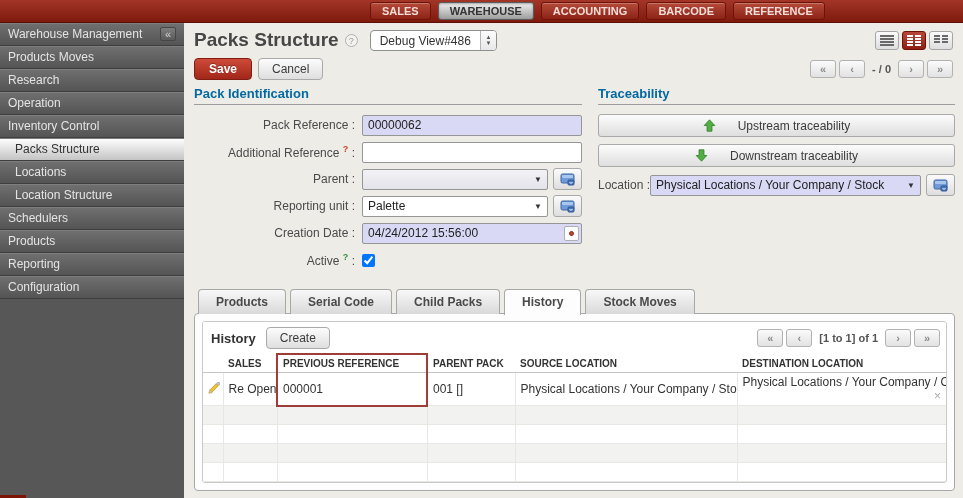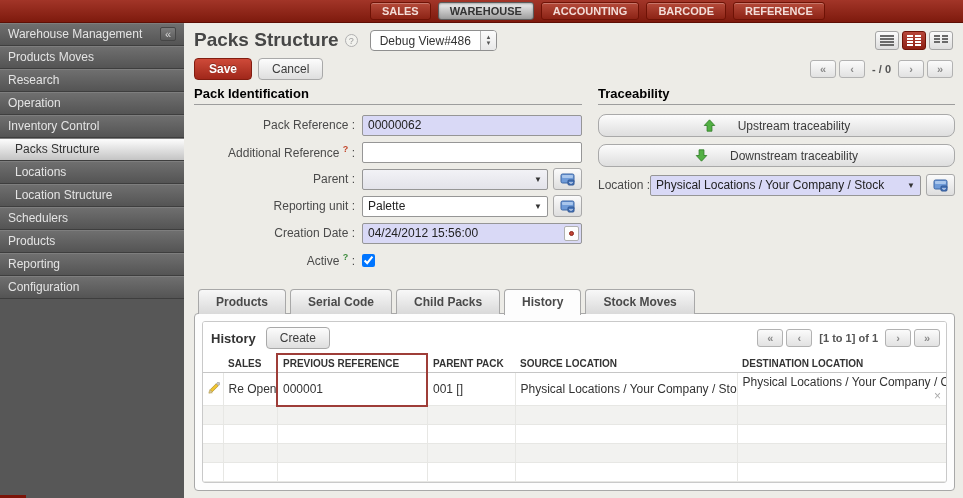--- a/index.html
+++ b/index.html
@@ -54,21 +54,21 @@
   .pager { margin-left:auto; display:flex; align-items:center; gap:3px; margin-right:2px; }
   .pager-btn { min-width:26px; height:18px; border:1px solid #b2b2b2; border-radius:3px; cursor:pointer;
                background:linear-gradient(#fbfbfb,#e2e2e2); color:#8a8a8a; font-size:11px; font-weight:bold;
                display:flex; align-items:center; justify-content:center; line-height:1; }
   .pager-text { font-size:11px; color:#555; padding:0 4px; font-weight:bold; }
 
   
   .form-area { display:flex; margin-top:6px; }
   .col-left { width:388px; }
   .col-right { flex:1; margin-left:16px; }
-  .section-title { font-size:13px; font-weight:bold; color:#000000; border-bottom:1px solid #9d9d9d;
+  .section-title { font-size:13px; font-weight:bold; color:#0369a1; border-bottom:1px solid #9d9d9d;
                    padding-bottom:3px; margin-bottom:9px; }
   .frow { display:flex; align-items:center; margin-bottom:5px; min-height:22px; }
   .flabel { width:168px; text-align:right; padding-right:7px; color:#4a4a4a; font-size:12px; white-space:nowrap; }
   sup.q-red { color:#c2452a; font-size:9px; font-weight:bold; }
   sup.q-green { color:#3d8c3d; font-size:9px; font-weight:bold; }
   .tinput { flex:1; height:21px; border:1px solid #969696; border-radius:2px; padding:0 5px; font-size:12px;
             font-family:"Liberation Sans",sans-serif; color:#222; background:#fff; }
   .tinput.required { background:#d9d9f6; }
   .select { flex:1; height:21px; border:1px solid #969696; border-radius:2px; display:flex; align-items:center;
             background:#fff; cursor:pointer; overflow:hidden; }
@@ -77,21 +77,21 @@
   .select.empty { background:linear-gradient(#f2f2f6,#e3e3ea); }
   .select.lav { background:#d9d9f6; }
   .m2o-btn { width:29px; height:22px; margin-left:5px; border:1px solid #a9a9a9; border-radius:3px; cursor:pointer;
              background:linear-gradient(#fbfbfb,#dedede); display:flex; align-items:center; justify-content:center; }
   .date-wrap { flex:1; position:relative; display:flex; }
   .date-wrap .tinput { padding-right:20px; width:100%; }
   .cal-btn { position:absolute; right:3px; top:3px; width:15px; height:15px; background:#fdfdfd;
              border:1px solid #b0b0b0; border-radius:2px; cursor:pointer; display:flex; align-items:center; justify-content:center; }
   .cal-dot { width:5px; height:5px; border-radius:50%; background:#c14334; border:1px solid #8d2419; }
   .chk { width:13px; height:13px; }
-  .trace-btn { width:100%; height:23px; border:1px solid #a9a9a9; border-radius:8px; margin-bottom:7px; cursor:pointer;
+  .trace-btn { width:100%; height:23px; border:1px solid #a9a9a9; border-radius:3px; margin-bottom:7px; cursor:pointer;
                background:linear-gradient(#fcfcfc,#dedede); display:flex; align-items:center; justify-content:center;
                gap:22px; font-size:12px; color:#3c3c3c; }
   .loc-row { display:flex; align-items:center; margin-top:3px; }
   .loc-label { color:#4a4a4a; font-size:12px; white-space:nowrap; }
 
   
   .tabs { display:flex; gap:4px; margin-top:13px; padding-left:4px; position:relative; z-index:2; }
   .tab { font-size:12px; font-weight:bold; color:#4a4a4a; padding:5px 17px; cursor:pointer;
          border:1px solid #a8a8a8; border-bottom:none; border-radius:4px 4px 0 0;
          background:linear-gradient(#f8f8f8,#d9d9d9); }

